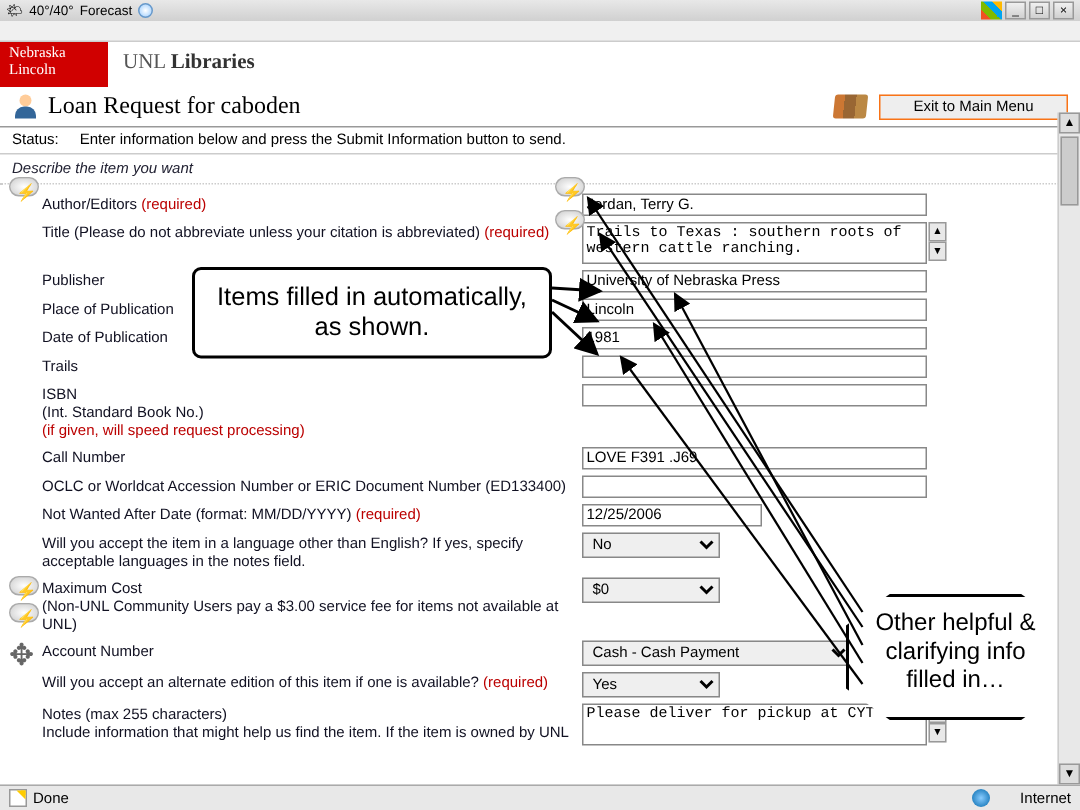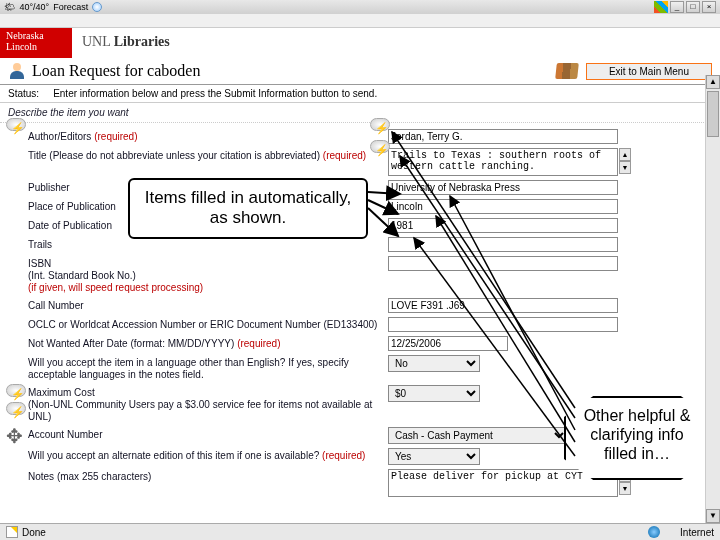--- a/index.html
+++ b/index.html
@@ -192,20 +192,21 @@
   </div>
 
   <div class="fr">
     <div class="lbl"><span>Will you accept an alternate edition of this item if one is available?</span> <span class="req">(required)</span></div>
     <div class="val"><select><option>Yes</option></select></div>
   </div>
 
   <div class="fr">
     <div class="lbl">
       <span>Notes (max 255 characters)</span>
+      <span class="sub">Include information that might help us find the item. If the item is owned by UNL</span>
     </div>
     <div class="val" style="display:flex">
       <textarea style="">Please deliver for pickup at CYT</textarea>
       <div class="scroll-ctrl">
           <span>▲</span>
           <span>▼</span>
         </div>
     </div>
   </div>
 

